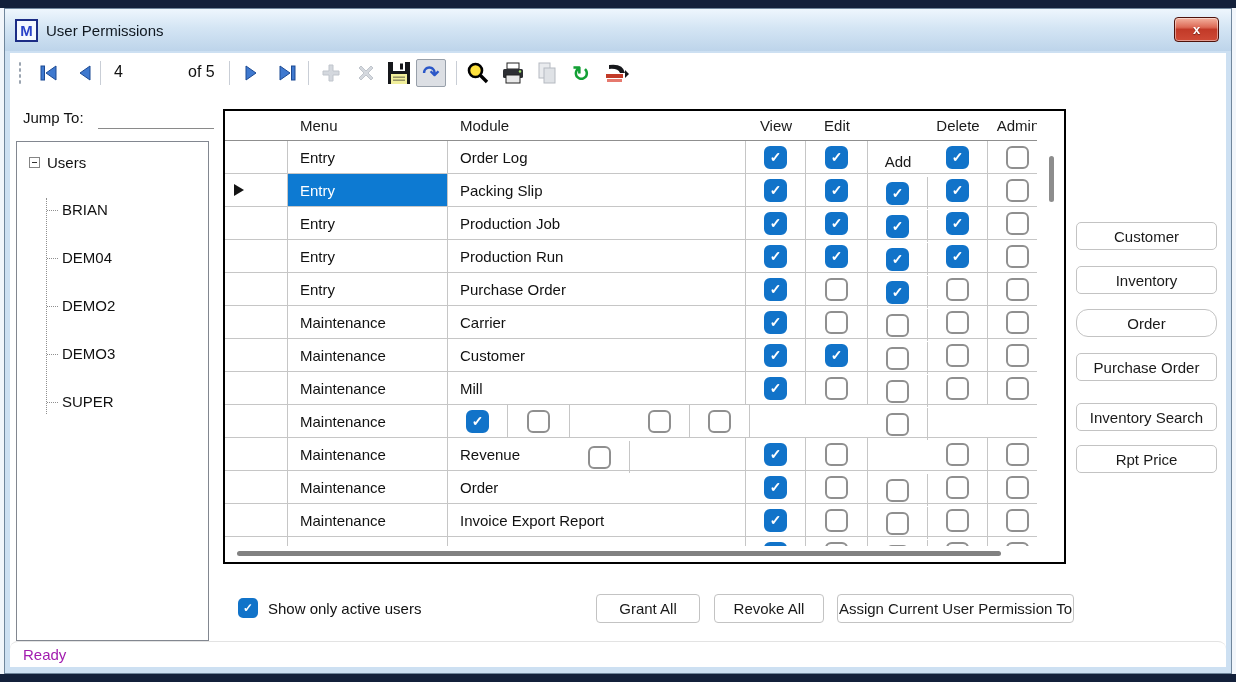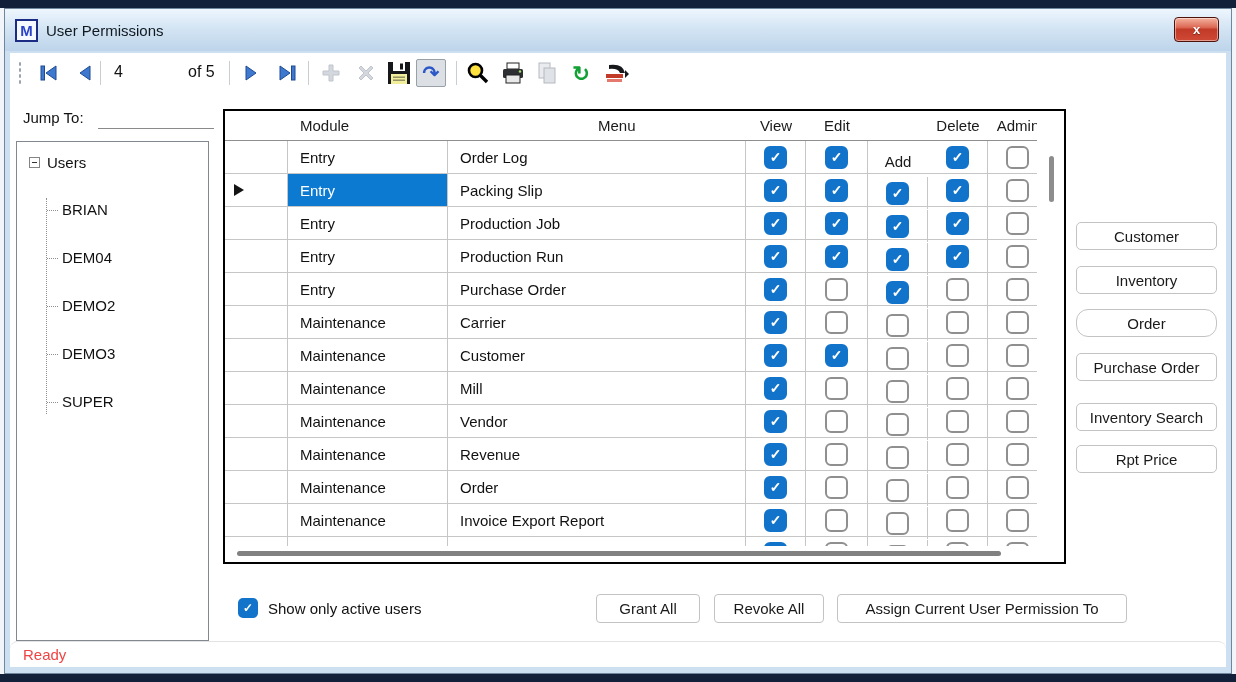--- a/index.html
+++ b/index.html
@@ -99,26 +99,26 @@
 
   
   .foot-check { position:absolute; left:228px; top:545px; width:20px; height:20px;
                 border-radius:5px; background:#1173c9; color:#fff; font-size:12px;
                 font-weight:bold; display:flex; align-items:center; justify-content:center; }
   .foot-check-label { position:absolute; left:258px; top:547px; font-size:15px; color:#111; }
   .foot-btn { position:absolute; top:541px; height:29px; background:#fff;
               border:1px solid #c3c3c3; border-radius:4px; font-size:15px; color:#1a1a1a;
               display:flex; align-items:center; justify-content:center; cursor:default; }
   .btn-grant { left:586px; width:104px; } .btn-revoke { left:704px; width:110px; }
-  .btn-assign { left:827px; width:290px; }
+  .btn-assign { left:827px; width:237px; }
 
   
   .statusbar { position:absolute; left:0; bottom:0; width:100%; height:26px;
                border-top:1px solid #e3e3e3; background:#fff; display:flex; align-items:center;
-               padding-left:13px; font-size:15px; color:#ef4444;border-radius:8px; }
+               padding-left:13px; font-size:15px; color:#a21caf;border-radius:8px; }
 </style>
 </head>
 <body>
 
 <div class="edge-strip edge-top"></div>
 <div class="edge-strip edge-bottom"></div>
 
 <div class="dialog">
 
   <div class="titlebar">
@@ -237,22 +237,22 @@
           <div class="tree-child">DEMO3</div>
           <div class="tree-child">SUPER</div>
         </div>
     </div>
 
     <div class="grid">
       <div class="grid-inner">
         <div class="grid-viewport">
           <div class="g-head">
             <div class="hcell c-sel"></div>
+            <div class="hcell c-menu">Menu</div>
             <div class="hcell c-mod">Module</div>
-            <div class="hcell c-menu">Menu</div>
             <div class="hcell c-view hc">View</div>
             <div class="hcell c-edit hc">Edit</div>
             <div class="hcell c-add hc">Add</div>
             <div class="hcell c-del hc">Delete</div>
             <div class="hcell c-adm hc">Admin</div>
           </div>
           <div class="g-rows">
               <div class="g-row">
                 <div class="cell c-sel"></div>
                 <div class="cell c-menu">Entry</div>
@@ -411,21 +411,20 @@
                 <div class="cell c-del">
                   <div class="cb"></div>
                 </div>
                 <div class="cell c-adm">
                   <div class="cb"></div>
                 </div>
               </div>
               <div class="g-row">
                 <div class="cell c-sel"></div>
                 <div class="cell c-menu">Maintenance</div>
-                <div class="cell c-mod">Vendor</div>
                 <div class="cell c-view">
                   <div class="cb on">✓</div>
                 </div>
                 <div class="cell c-edit">
                   <div class="cb"></div>
                 </div>
                 <div class="cell c-add">
                   <div class="cb"></div>
                 </div>
                 <div class="cell c-del">

